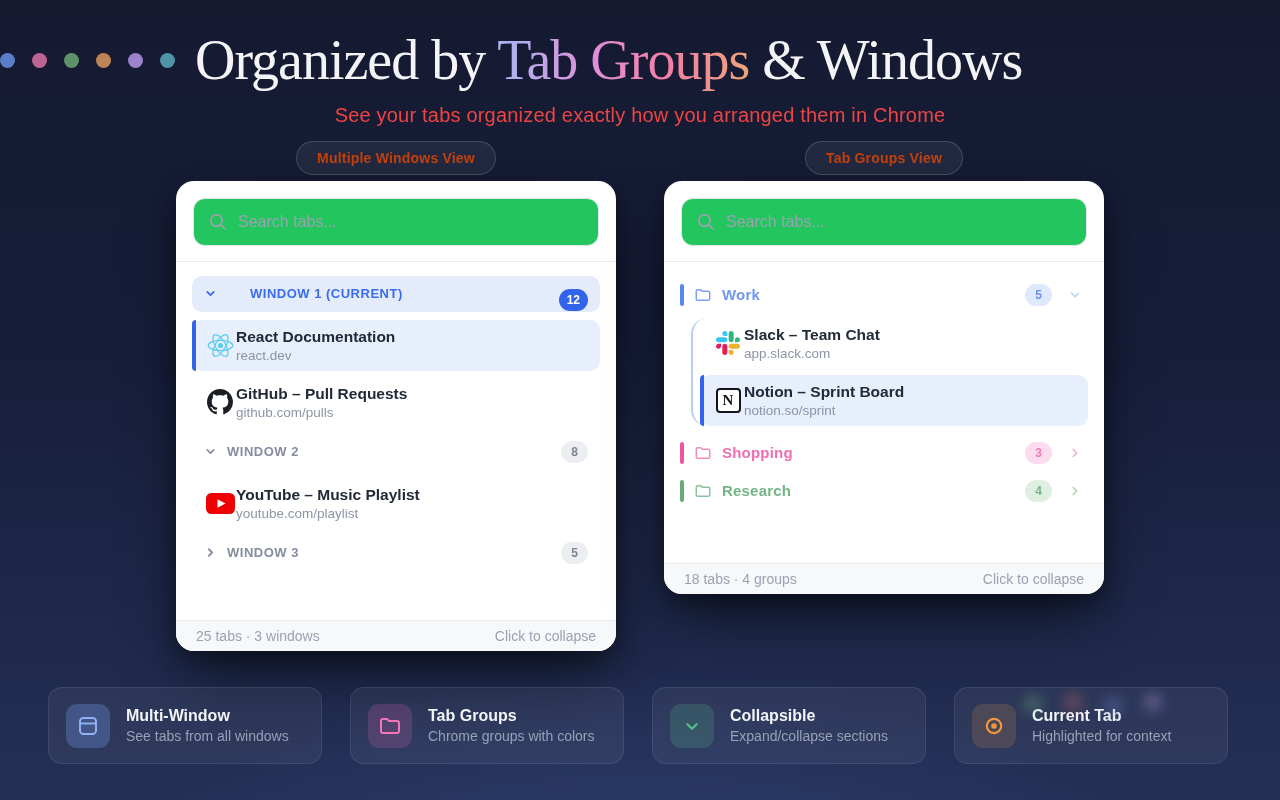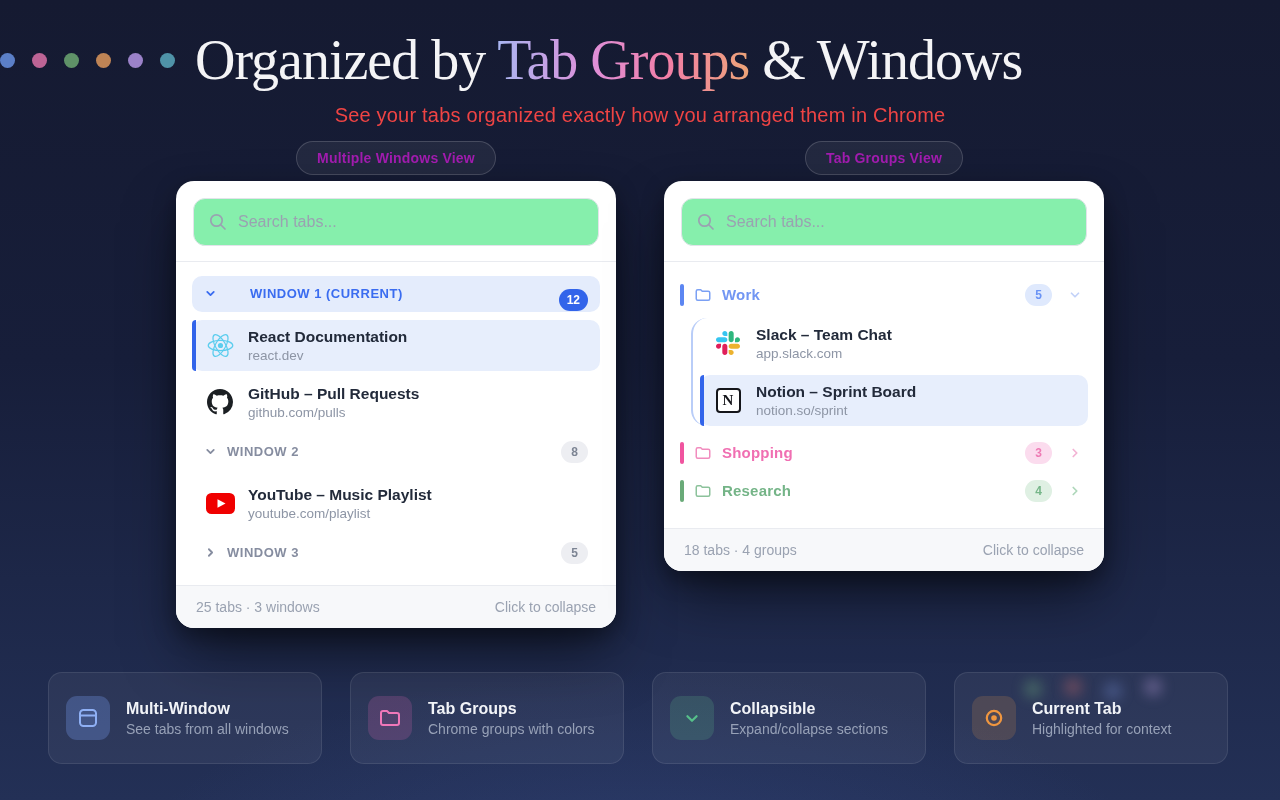--- a/index.html
+++ b/index.html
@@ -28,33 +28,33 @@
   }
   .subtitle { text-align:center; font-size:20px; color:#ef4444; margin-top:12px; letter-spacing:.2px; }
 
   
   .stage { width:928px; margin:14px auto 0; }
   .pill-row { display:flex; gap:48px; margin-bottom:6px; }
   .pill-cell { width:440px; display:flex; justify-content:center; }
   .pill {
     background:rgba(255,255,255,.06); border:1px solid rgba(255,255,255,.16);
     border-radius:999px; padding:8px 20px; font-size:14px; font-weight:700;
-    color:#a21caf; cursor:pointer; letter-spacing:.2px;
+    color:#c2410c; cursor:pointer; letter-spacing:.2px;
   }
   .panels { display:flex; gap:48px; align-items:flex-start; }
 
   .panel {
     width:440px; background:#fff; border-radius:18px; overflow:hidden;
     box-shadow:0 30px 60px -10px rgba(0,0,0,.55), 0 8px 22px rgba(0,0,0,.35);
     color:#222a3a;
   }
   .panel-head { padding:17px 17px 15px; border-bottom:1px solid #e9ebf0; }
   .search {
     display:flex; align-items:center; gap:11px; height:48px;
-    border:1.5px solid #e2e4ea; border-radius:12px; padding:0 15px; background:#86efac;
+    border:1.5px solid #e2e4ea; border-radius:12px; padding:0 15px; background:#22c55e;
   }
   .search svg { flex:none; }
   .search input {
     border:none; outline:none; font-size:16px; color:#3a4152; width:100%;
     font-family:"Liberation Sans", sans-serif; background:transparent;
   }
   .search input::placeholder { color:#9aa2b1; }
 
   .panel-body { padding:14px 16px 14px; }
 
@@ -70,21 +70,21 @@
   .badge {
     min-width:27px; height:22px; padding:0 8px; border-radius:11px;
     display:flex; align-items:center; justify-content:center;
     font-size:12px; font-weight:700;
   }
   .badge.blue-solid { background:#3264ea; color:#fff;margin-top:12px; }
   .badge.gray { background:#edeef2; color:#7c8493; }
 
   
   .tab-row {
-    position:relative; display:flex; align-items:center; gap:12px;
+    position:relative; display:flex; align-items:center; 
     padding:7px 12px; min-height:51px; border-radius:10px; cursor:pointer; margin-bottom:6px;
   }
   .tab-row.active { background:#e7eefc; }
   .tab-row.active::before {
     content:""; position:absolute; left:0; top:0; bottom:0; width:4px;
     background:#3264ea; border-radius:10px 0 0 10px;
   }
   .fav { width:32px; display:flex; align-items:center; justify-content:center; flex:none; }
   .tab-title { font-size:15.5px; font-weight:700; color:#222a3a; line-height:1.25; }
   .tab-url { font-size:13.5px; color:#8d95a5; margin-top:1px; }
@@ -105,31 +105,31 @@
   }
 
   .notion-sq {
     width:25px; height:25px; border:2px solid #14151a; border-radius:4px; background:#fff;
     display:flex; align-items:center; justify-content:center;
     font-family:"Liberation Serif", serif; font-weight:700; font-size:15px; color:#14151a;
   }
 
   .panel-foot {
     display:flex; justify-content:space-between; align-items:center;
-    padding:13px 20px; background:#f7f8fa; border-top:1px solid #e9ebf0;
-    font-size:14px; color:#9aa2b1; cursor:pointer;
+    padding:7px 20px; background:#f7f8fa; border-top:1px solid #e9ebf0;
+    font-size:14px; color:#9aa2b1; cursor:pointer;margin-top:35px;
   }
 
   
   .features {
     position:absolute; left:48px; right:52px; bottom:36px;
     display:flex; gap:28px;
   }
   .feature {
-    position:relative; flex:1; height:92px; border-radius:14px; overflow:hidden;
+    position:relative; flex:1; height:77px; border-radius:14px; overflow:hidden;
     background:rgba(255,255,255,.055); border:1px solid rgba(255,255,255,.09);
     display:flex; align-items:center; gap:16px; padding:0 17px;
   }
   .tile {
     width:44px; height:44px; border-radius:11px; flex:none;
     display:flex; align-items:center; justify-content:center;
   }
   .tile-blue   { background:rgba(116,150,230,.32); }
   .tile-pink   { background:rgba(196,96,168,.24); }
   .tile-green  { background:rgba(96,190,140,.20); }

